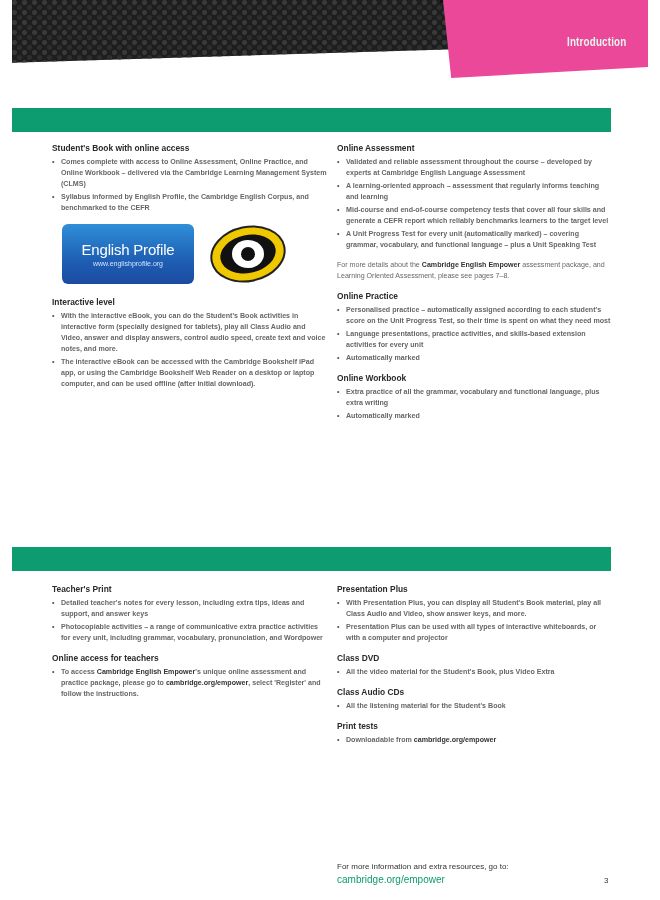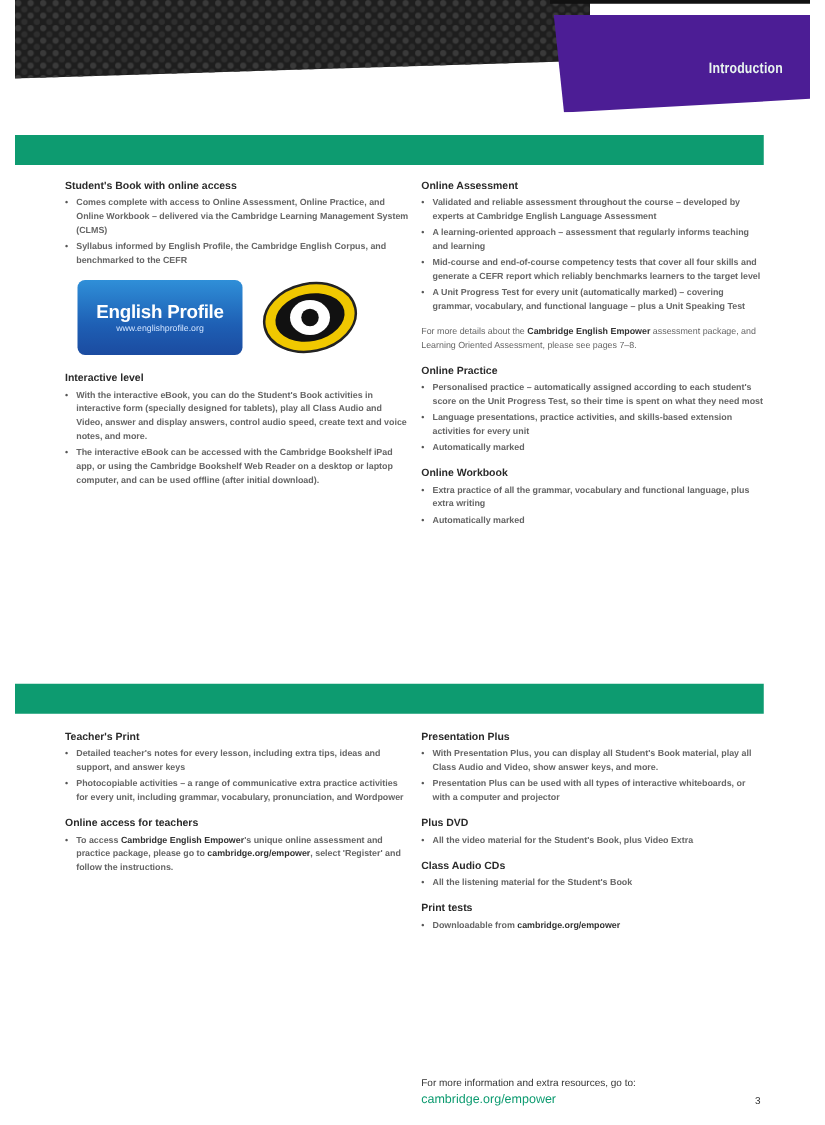--- a/index.html
+++ b/index.html
@@ -8,22 +8,22 @@
 
   .hdr-dark { position: absolute; left: 12px; top: 0; width: 460px; height: 64px;
     background-color: #1e1e1e;
     background-image:
       radial-gradient(circle at 25% 25%, #3a3a3a 0 2px, transparent 3px),
       radial-gradient(circle at 75% 75%, #2e2e2e 0 2px, transparent 3px);
     background-size: 10px 10px;
     clip-path: polygon(0 0, 100% 0, 100% 76%, 0 98%);
   }
   .hdr-topline { position: absolute; left: 440px; top: 0; width: 208px; height: 3px; background:#111; }
-  .hdr-green { position: absolute; left: 443px; top: 12px; width: 205px; height: 78px;
-    background: #4c1d95;
+  .hdr-green { position: absolute; left: 443px; top: 0; width: 205px; height: 78px;
+    background: #ec4899;
     clip-path: polygon(0 0, 100% 0, 100% 86%, 4% 100%);
   }
   .hdr-title { position: absolute; right: 22px; top: 35px; color: #e8f5ef; font-size: 12px;
     font-weight: bold; letter-spacing: 0.2px; transform: scaleX(0.82); transform-origin: right; }
 
   .band { position: absolute; left: 12px; width: 599px; height: 24px; background: #0d9b70; }
   .band.b1 { top: 108px; }
   .band.b2 { top: 547px; }
 
   .col { position: absolute; width: 275px; }
@@ -36,21 +36,21 @@
   ul { margin: 0 0 9px 0; padding: 0; list-style: none; font-weight: bold; }
   li { position: relative; padding-left: 9px; font-size: 7.1px; line-height: 11px; color: #666; margin-bottom: 2px; }
   li::before { content: "\2022"; position: absolute; left: 0; top: 0; color: #555; }
   p.note { margin: 0 0 9px 0; font-size: 7.1px; line-height: 11px; color: #666; }
   b { color: #333; }
 
   .logos { display: flex; align-items: center; gap: 14px; margin: 8px 0 12px 10px; height: 62px; }
   .ep-logo { width: 132px; height: 60px; border-radius: 6px;
     background: linear-gradient(180deg, #2f8fd8 0%, #1e5fb4 60%, #1b4ba0 100%);
     display: flex; flex-direction: column; align-items: center; justify-content: center; color: #fff; }
-  .ep-title { font-size: 15px; font-weight: bold; letter-spacing: -0.2px; }
+  .ep-title { font-size: 15px; font-weight: normal; letter-spacing: -0.2px; }
   .ep-url { font-size: 7px; color: #cfe3ff; margin-top: 2px; }
   .corpus-logo { width: 80px; height: 60px; }
 
   .footer { position: absolute; left: 337px; top: 835px; }
   .footer-text { font-size: 8px; color: #333; margin-top: 27px; }
   .footer-link { font-size: 10px; color: #0d9b70; margin-top: 3px; }
   .page-num { position: absolute; left: 604px; top: 876px; font-size: 8px; color: #333; }
 </style>
 </head>
 <body>
@@ -128,21 +128,21 @@
   </ul>
 </div>
 
 <div class="col r2">
   <h3>Presentation Plus</h3>
   <ul>
     <li>With Presentation Plus, you can display all Student's Book material, play all Class Audio and Video, show answer keys, and more.</li>
     <li>Presentation Plus can be used with all types of interactive whiteboards, or with a computer and projector</li>
   </ul>
 
-  <h3>Plus DVD</h3>
+  <h3>Class DVD</h3>
   <ul>
     <li>All the video material for the Student's Book, plus Video Extra</li>
   </ul>
 
   <h3>Class Audio CDs</h3>
   <ul>
     <li>All the listening material for the Student's Book</li>
   </ul>
 
   <h3>Print tests</h3>

